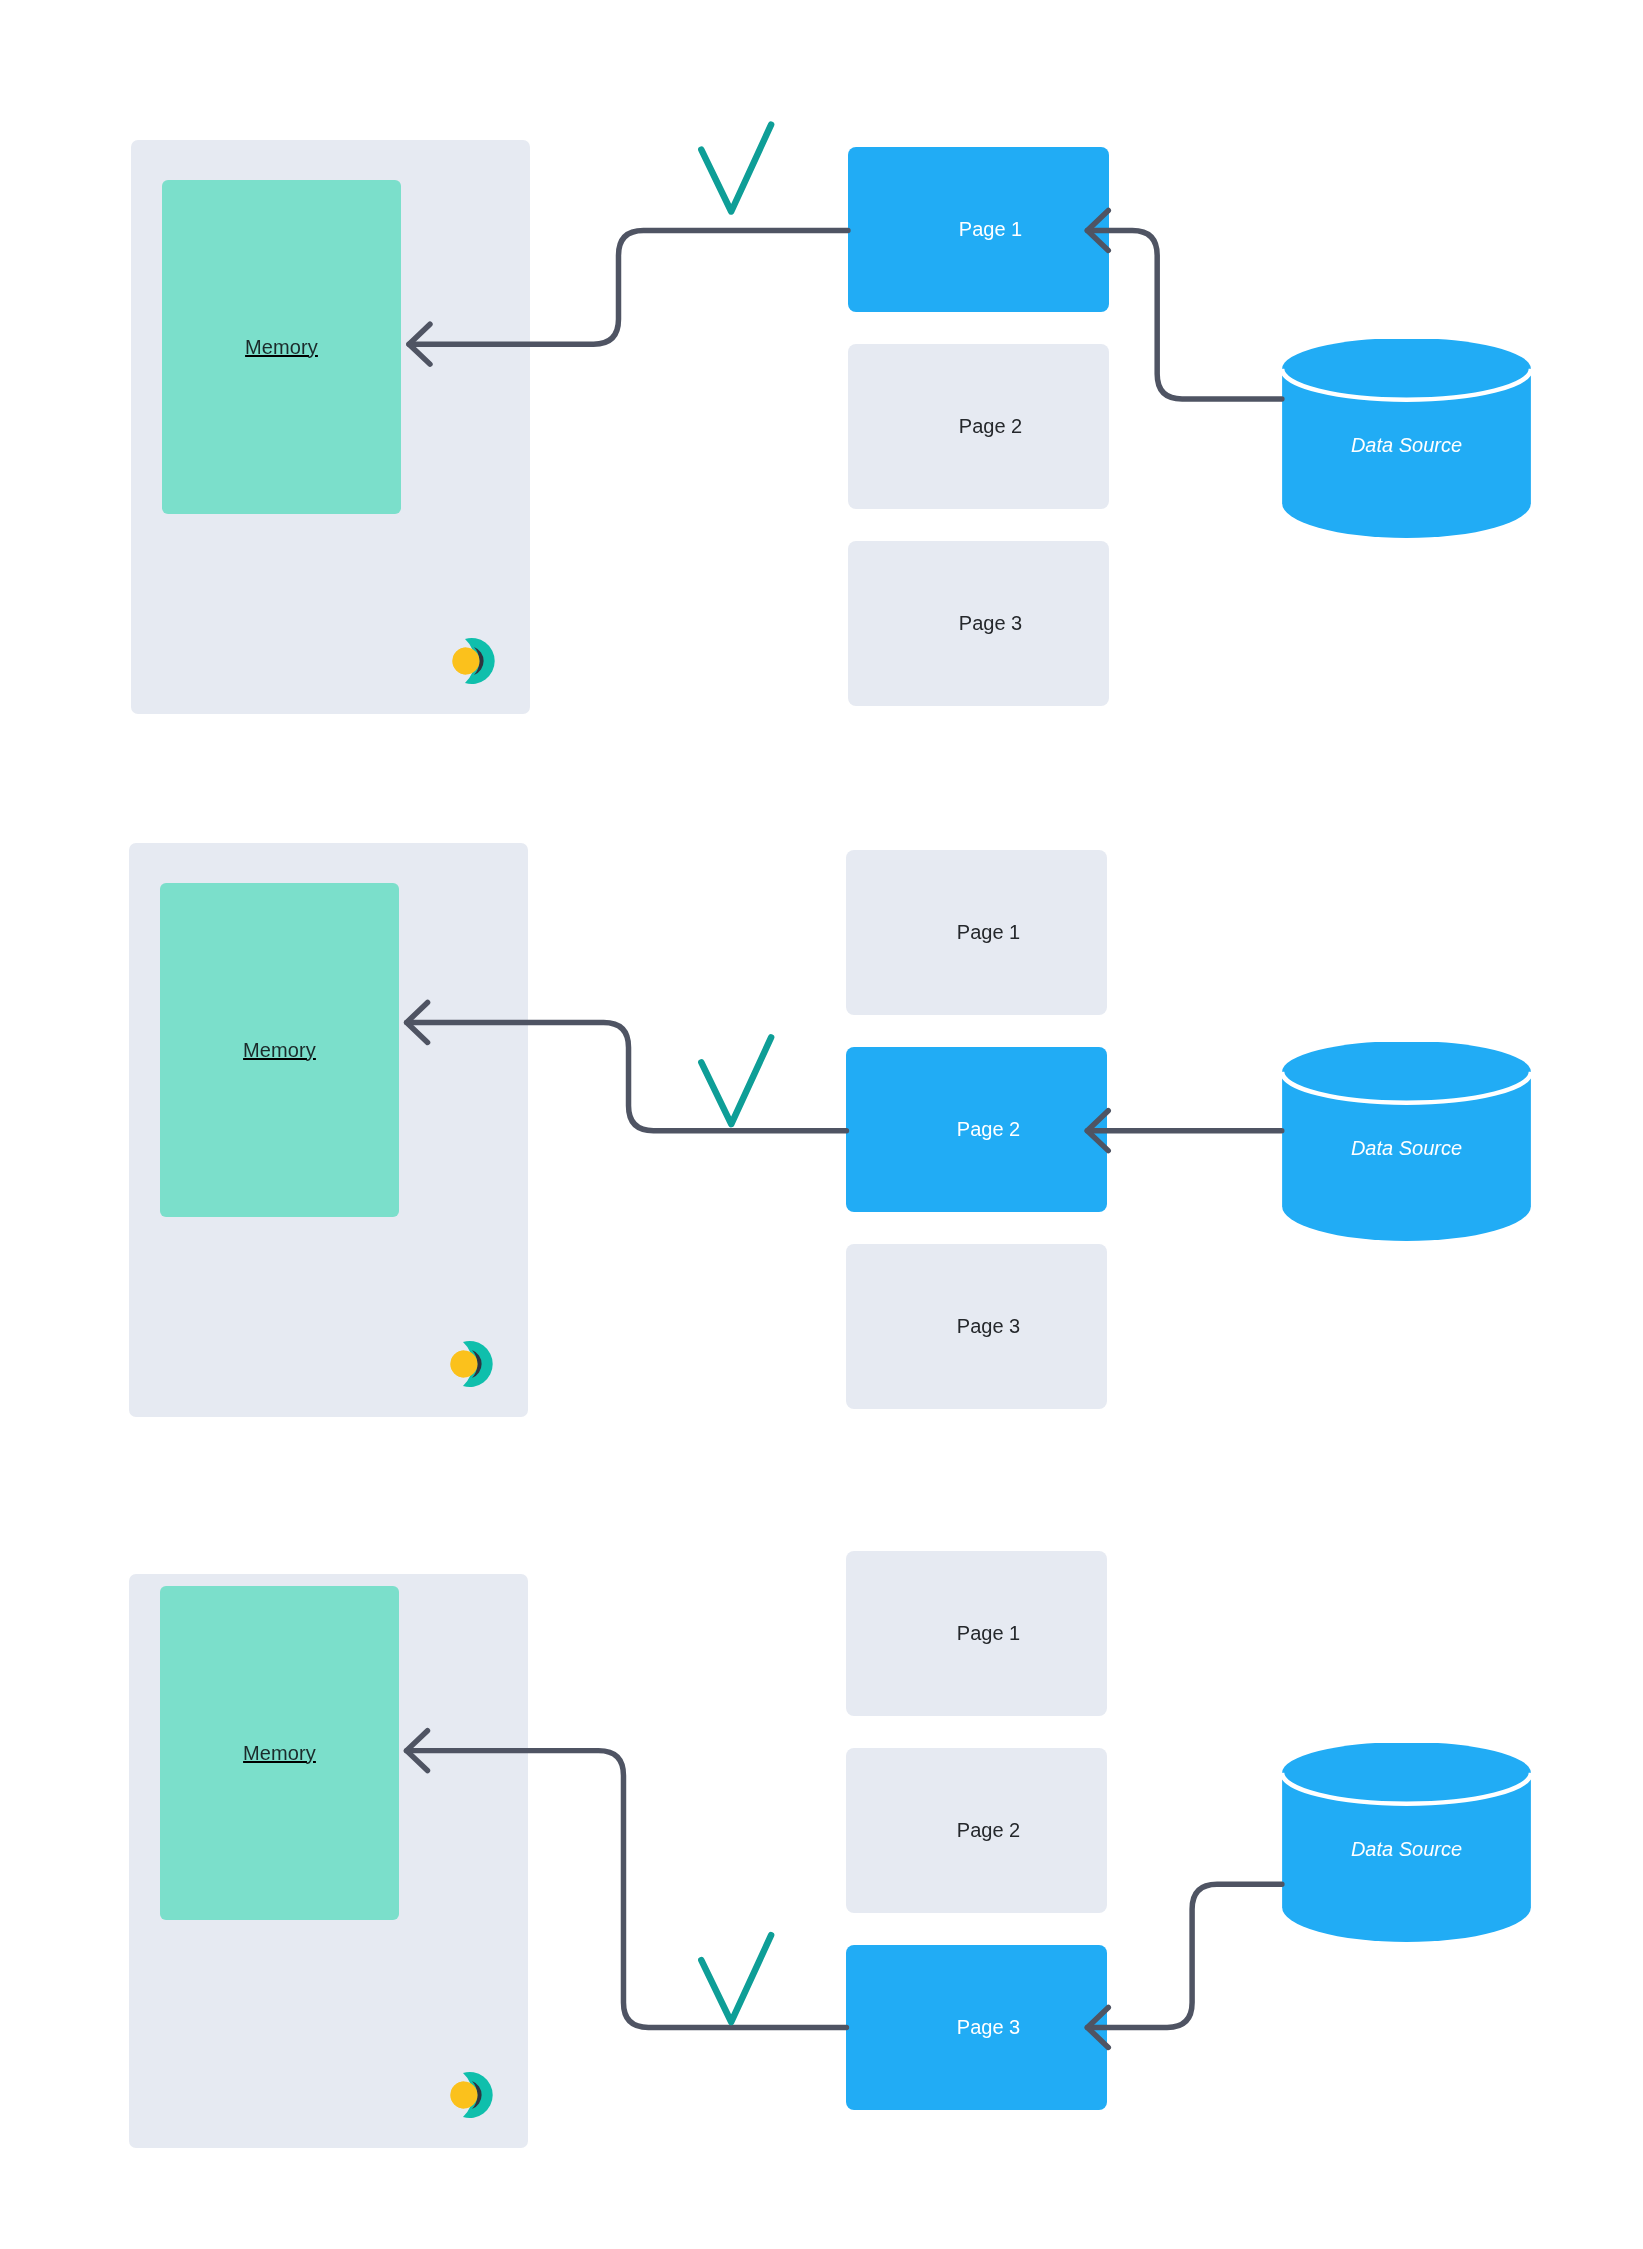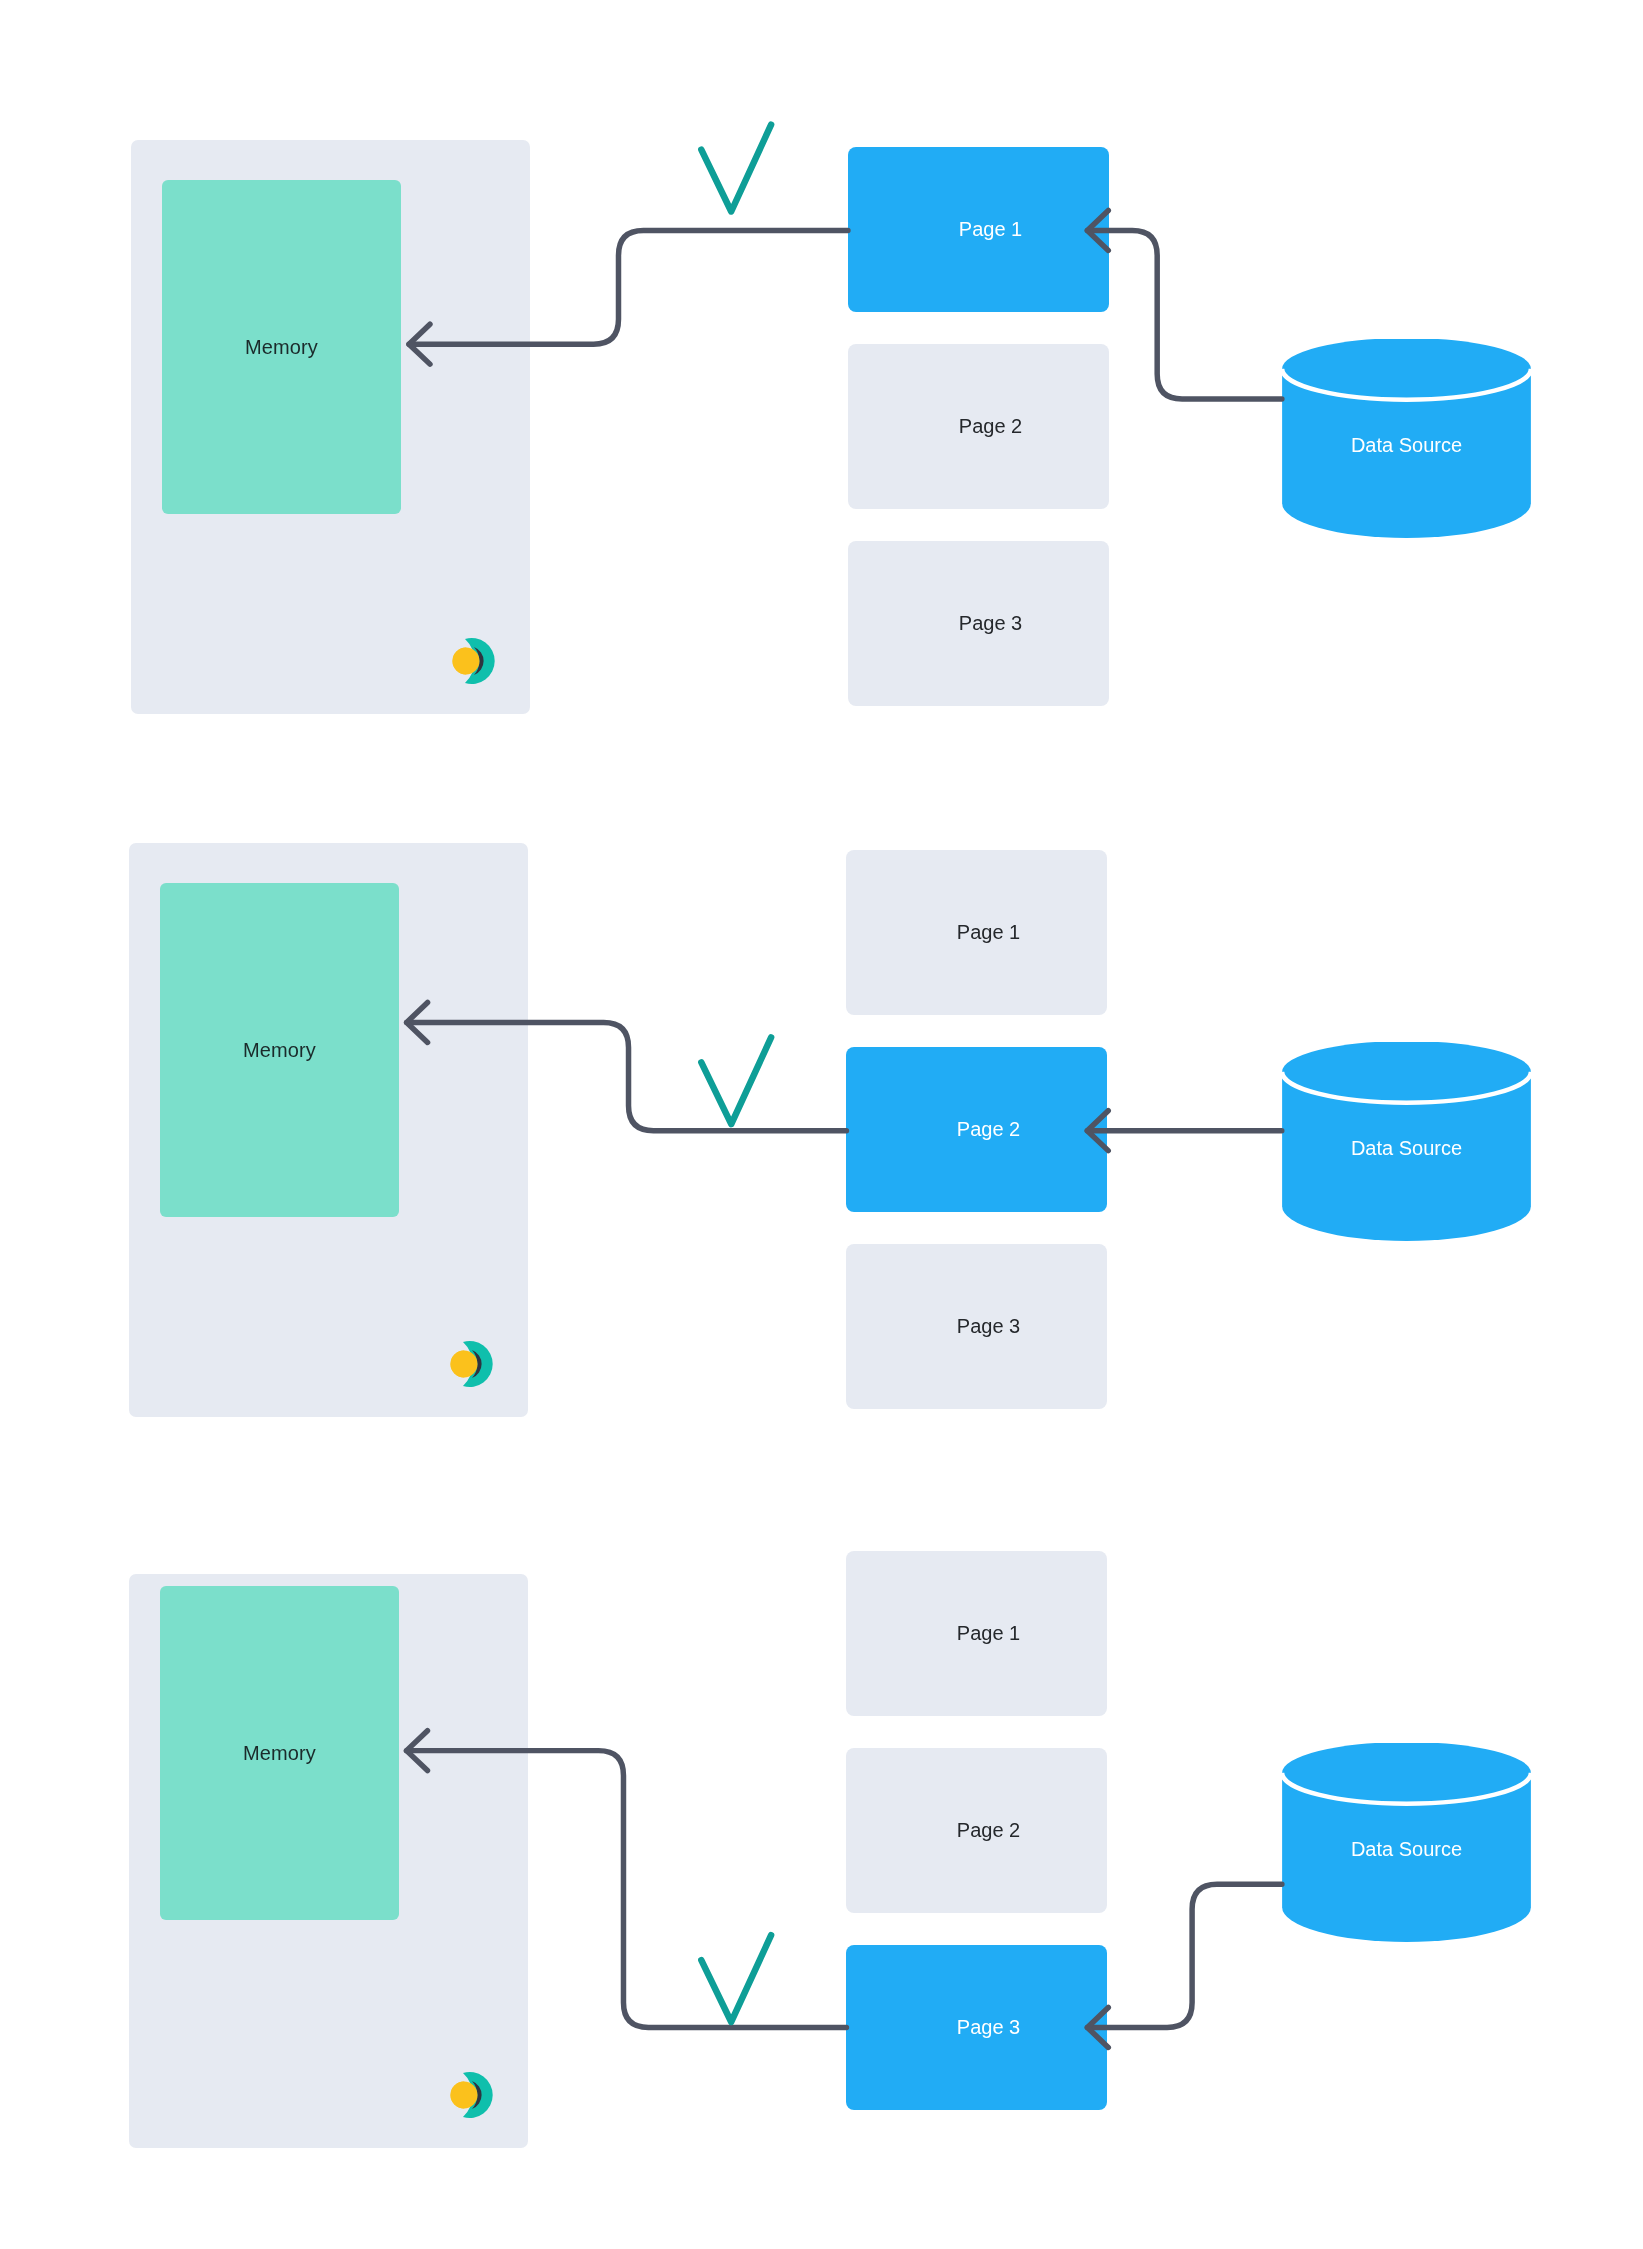--- a/index.html
+++ b/index.html
@@ -6,21 +6,21 @@
   body{
     width:1644px;height:2250px;position:relative;overflow:hidden;
     font-family:"Liberation Sans","DejaVu Sans",sans-serif;
   }
   .panel{position:absolute;left:0;width:1644px;}
   .mem-container{
     position:absolute;background:#E6EAF2;border-radius:7px;
   }
   .mem-block{
     position:absolute;background:#7BDFCB;border-radius:6px;
-    display:flex;align-items:center;justify-content:center;
+    display:flex;align-items:center;justify-content:center;text-decoration:underline;
   }
   .mem-label{
     font-size:20px;color:#1B2B2B;letter-spacing:0.1px;
   }
   .page-box{
     position:absolute;border-radius:8px;
     display:flex;align-items:center;justify-content:center;padding-left:24px;
   }
   .page-box.idle{background:#E6EAF2;}
   .page-box.active{background:#21ACF5;}
@@ -28,20 +28,21 @@
   .page-box.idle .page-label{color:#25282C;}
   .page-box.active .page-label{color:#FFFFFF;}
   .ds{
     position:absolute;
     display:flex;align-items:center;justify-content:center;
   }
   .ds svg{position:absolute;left:0;top:0;}
   .ds-label{
     position:relative;font-size:20px;color:#FFFFFF;z-index:2;
     transform:translateY(4px);
+    font-style:italic;
   }
   .conn{position:absolute;left:0;top:0;pointer-events:none;}
   .logo{position:absolute;}
 </style>
 </head>
 <body>
 
 <div class="panel" style="top:0;height:823px;">
 
   <div class="mem-container" style="left:131px;top:140px;width:399px;height:574px;"></div>

